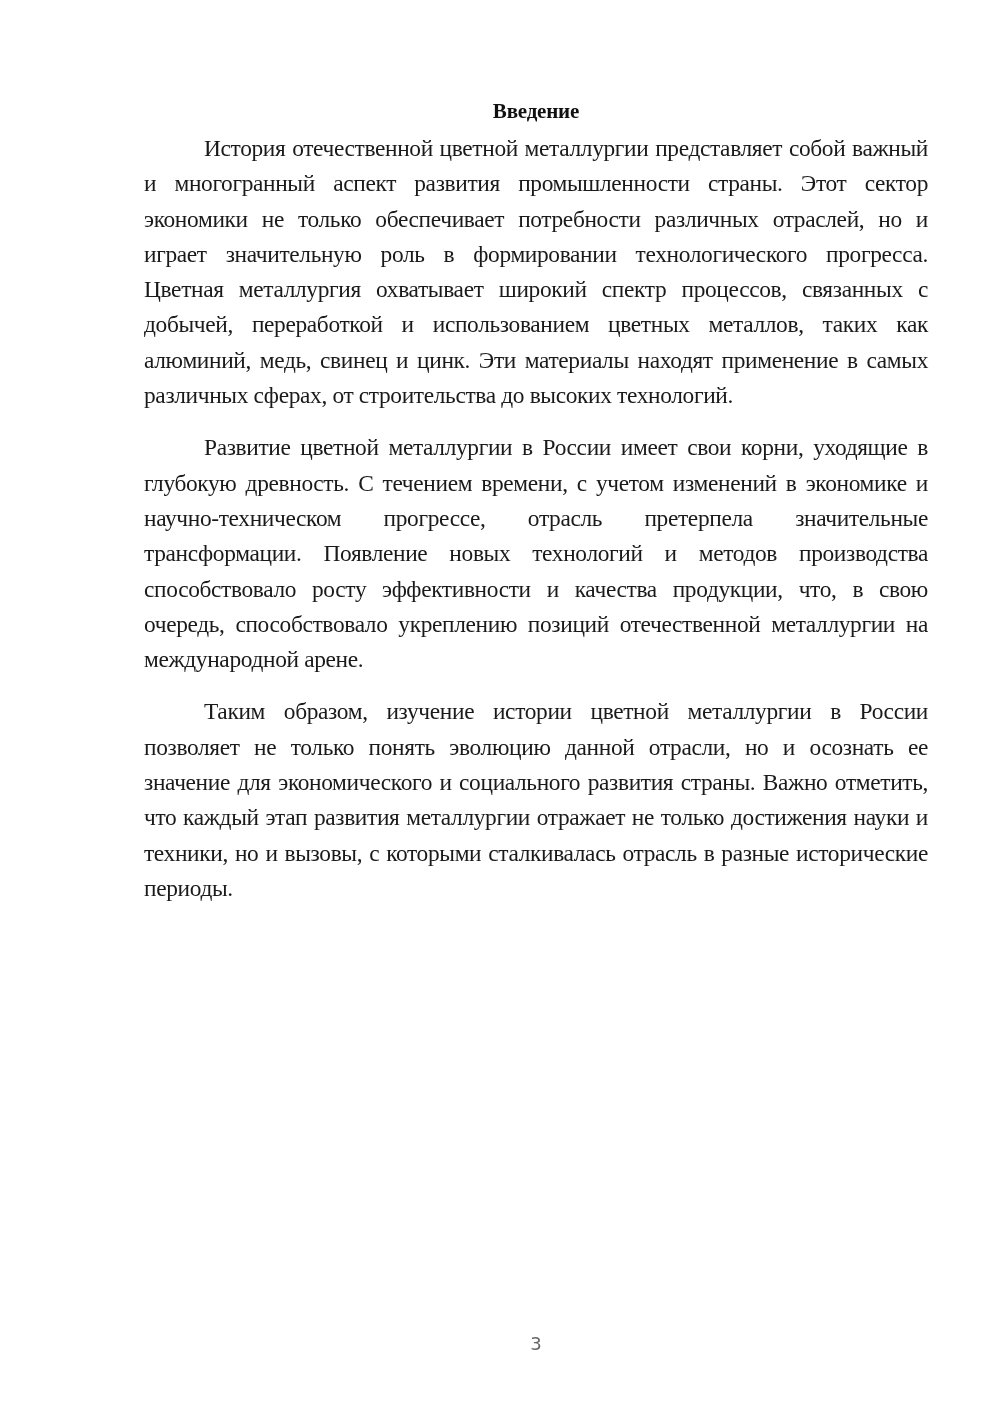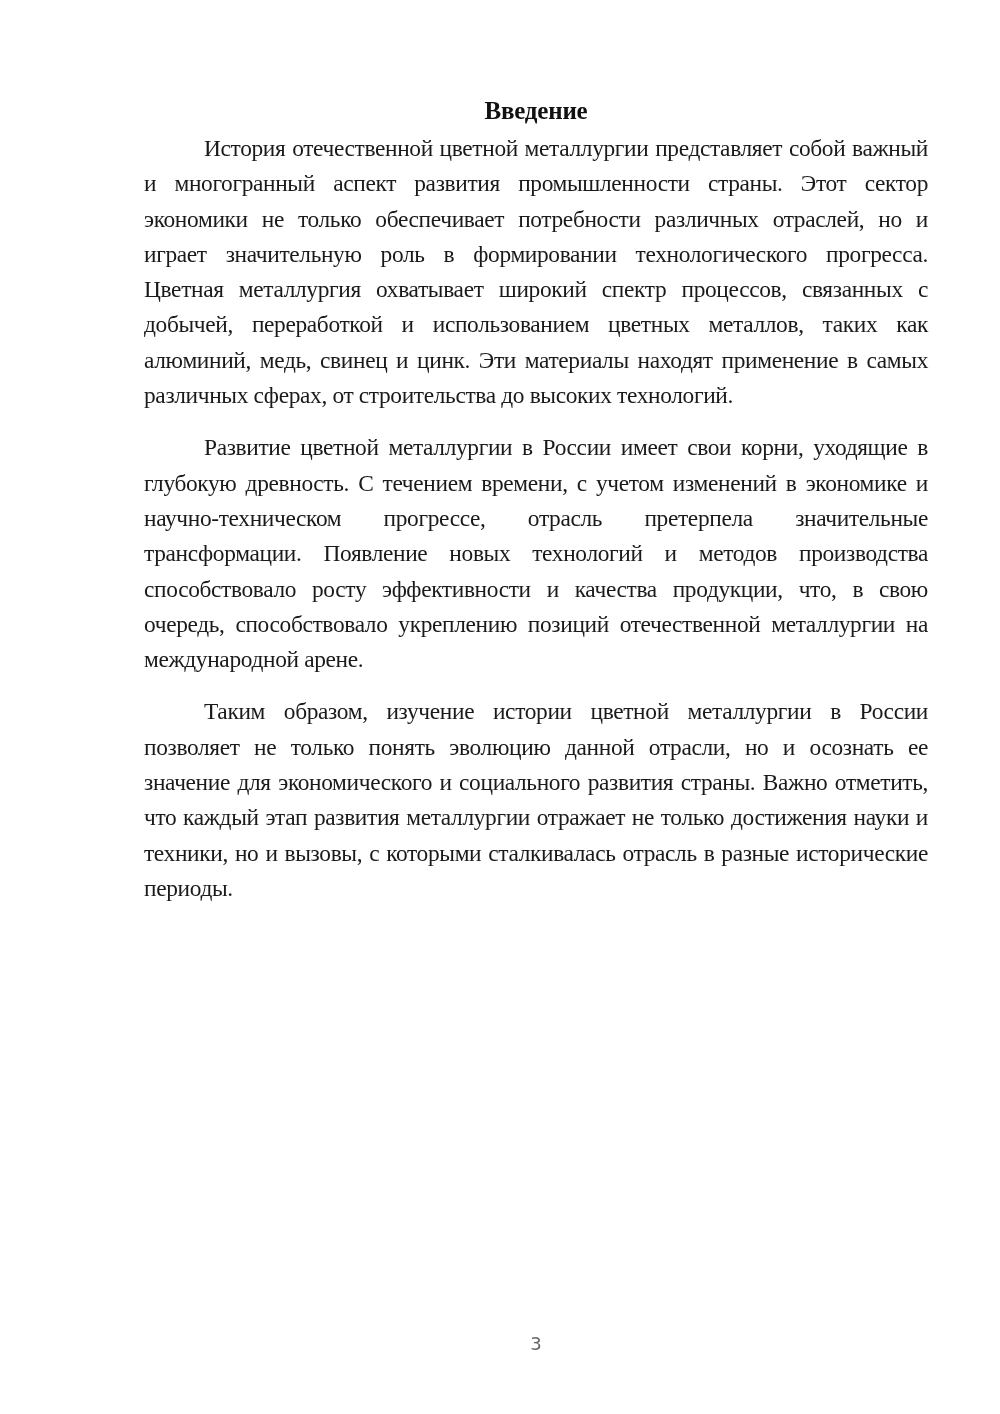--- a/index.html
+++ b/index.html
@@ -24,21 +24,21 @@
     }
     .content {
       position: absolute;
       left: 144px;
       top: 96px;
       width: 784px;
     }
     .title {
       text-align: center;
       font-weight: bold;
-      font-size: 25px;
+      font-size: 21px;
       line-height: 30px;
       margin: 0 0 5px 0;
       letter-spacing: -0.2px;
       color: #111;
     }
     .para {
       font-size: 23.4px;
       line-height: 35.3px;
       text-align: justify;
       text-indent: 60px;

